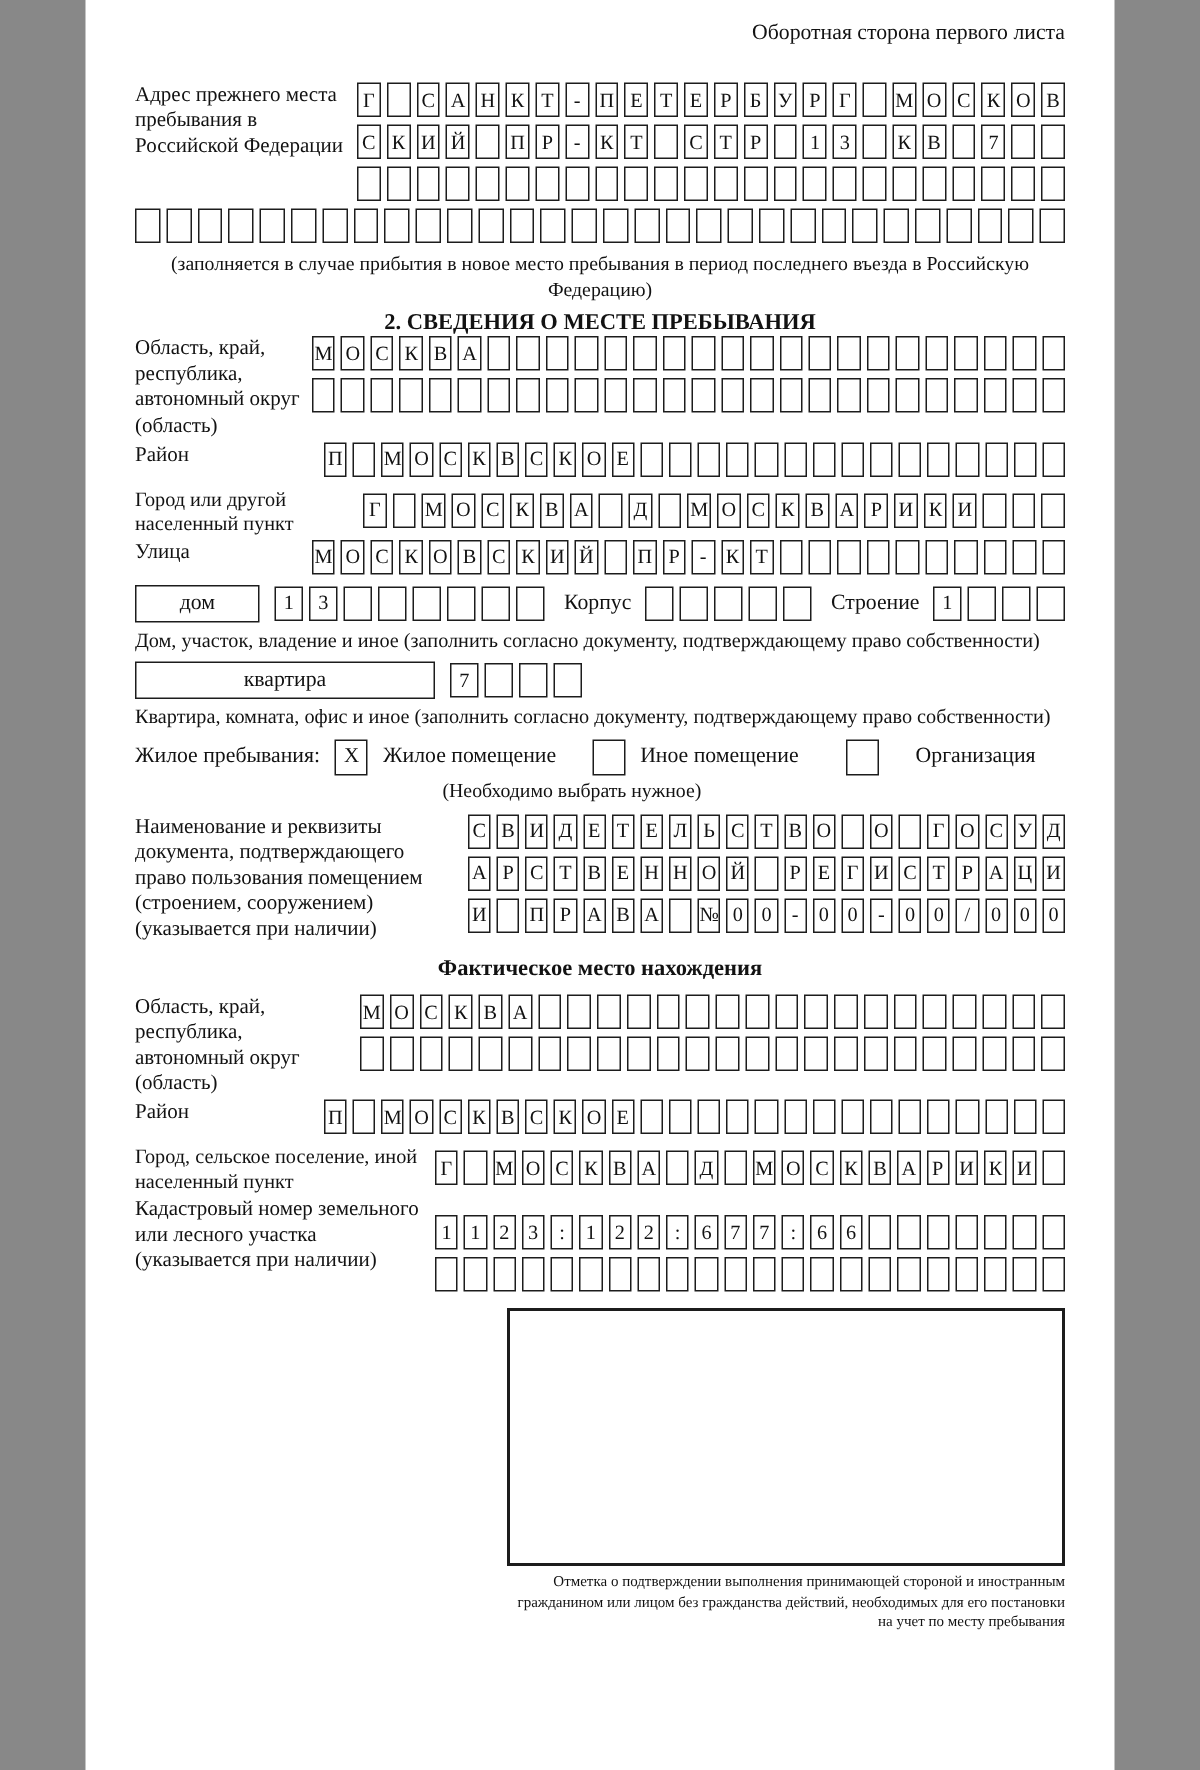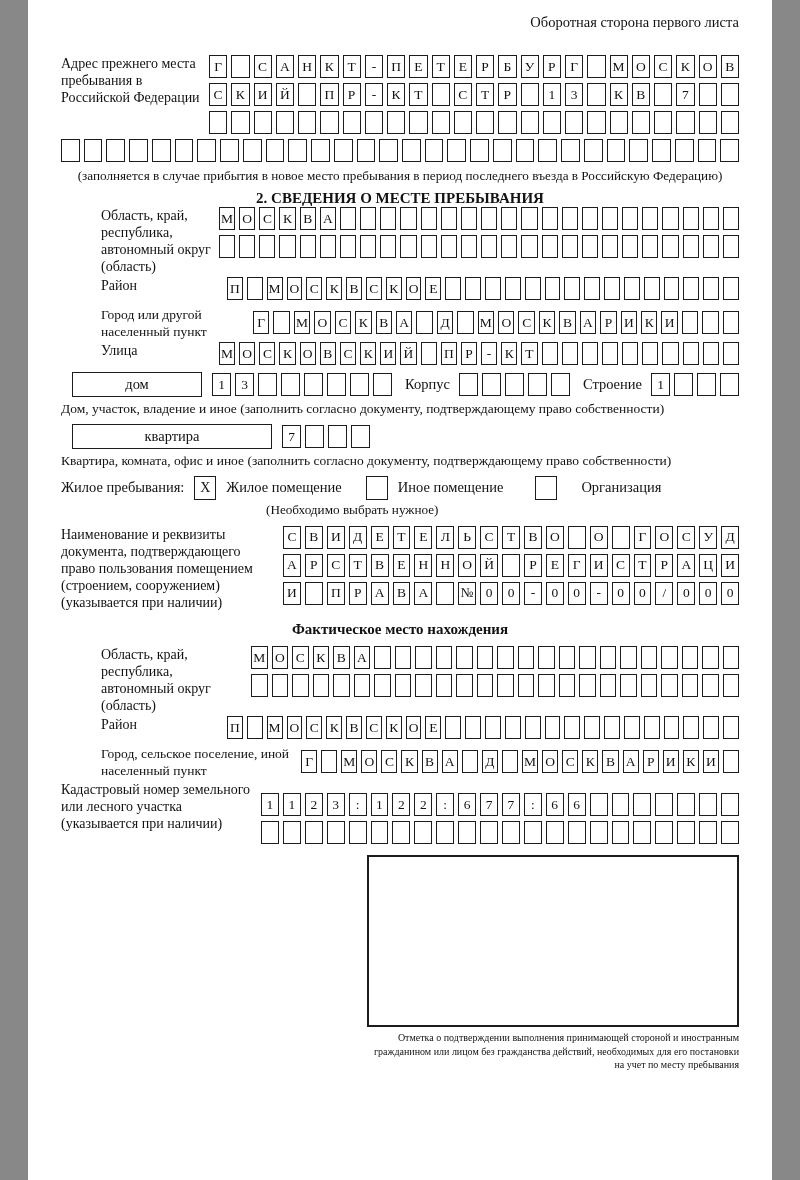--- a/index.html
+++ b/index.html
@@ -1,17 +1,17 @@
 <!DOCTYPE html>
 <html><head>
 <meta charset="utf-8">
 <style>
   html,body{margin:0;padding:0;background:#888;}
   .page{
-    width:744px;height:1180px;box-sizing:border-box;
+    width:686px;height:1180px;box-sizing:border-box;
     margin:0 auto;background:#ffffff;color:#121212;
     font-family:"Liberation Serif","DejaVu Serif",serif;
     padding:14px 33px 10px 33px;position:relative;overflow:hidden;
   }
   .hdr-note{text-align:right;font-size:14.5px;margin-bottom:24px;}
   .fieldblock{display:flex;align-items:flex-start;}
   .fieldblock.vcenter{align-items:center;}
   .flabel{font-size:14px;line-height:1.22;flex-shrink:0;padding-right:6px;box-sizing:border-box;}
   .cellcol{flex:1;min-width:0;}
   .cellrow{display:flex;gap:4px;margin-bottom:5px;}
@@ -27,22 +27,22 @@
   .h3{font-weight:bold;font-size:15px;text-align:center;margin:10px 0 8px 0;}
   .w-addr{width:148px;}
   .w-region{width:118px;}
   .w-district{width:126px;}
   .w-city{width:152px;font-size:13.5px;}
   .w-street{width:118px;}
   .w-doc{width:222px;}
   .w-factregion{width:150px;}
   .w-factcity{width:200px;font-size:13.5px;}
   .w-cad{width:200px;}
-  .mb2{margin-bottom:2px;margin-left:40px;}
-  .houserow{display:flex;align-items:center;gap:4px;margin-bottom:3px;margin-left:11px;}
+  .mb2{margin-bottom:2px;}
+  .houserow{display:flex;align-items:center;gap:4px;margin-bottom:3px;}
   .bigbox{border:1.6px solid #1c1c1c;height:25px;box-sizing:border-box;
     display:flex;align-items:center;justify-content:center;font-size:14.5px;}
   .dom-rect{width:165px;margin-right:6px;}
   .kv-rect{width:200px;margin-right:6px;}
   .inline-lbl{font-size:14.5px;padding:0 5px;white-space:nowrap;}
   .spacer{flex:1;}
   .stayrow{display:flex;align-items:center;gap:10px;margin:6px 0 2px 0;font-size:14.5px;}
   .checkbox{width:22px;height:24px;border:1.6px solid #1c1c1c;box-sizing:border-box;
     display:flex;align-items:center;justify-content:center;font-size:14px;flex-shrink:0;}
   .stay-note{font-size:13.2px;margin:0 0 8px 205px;}

